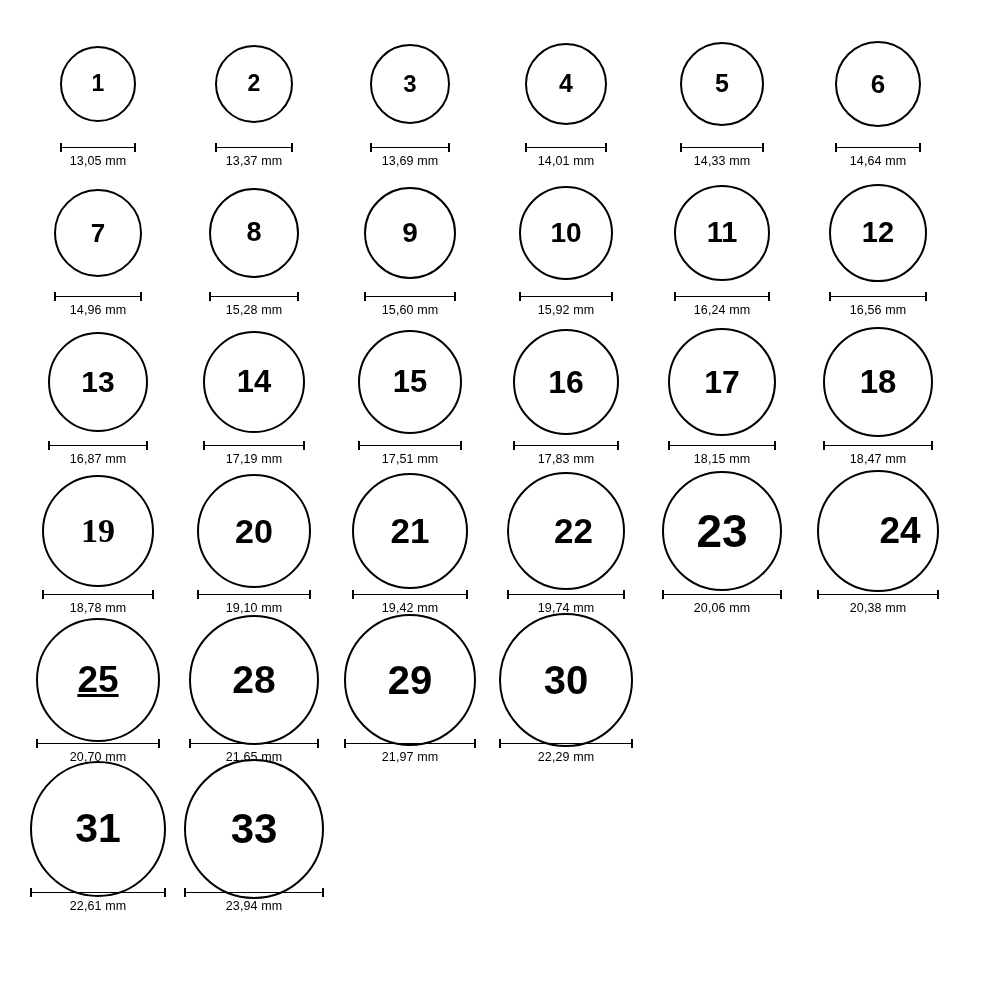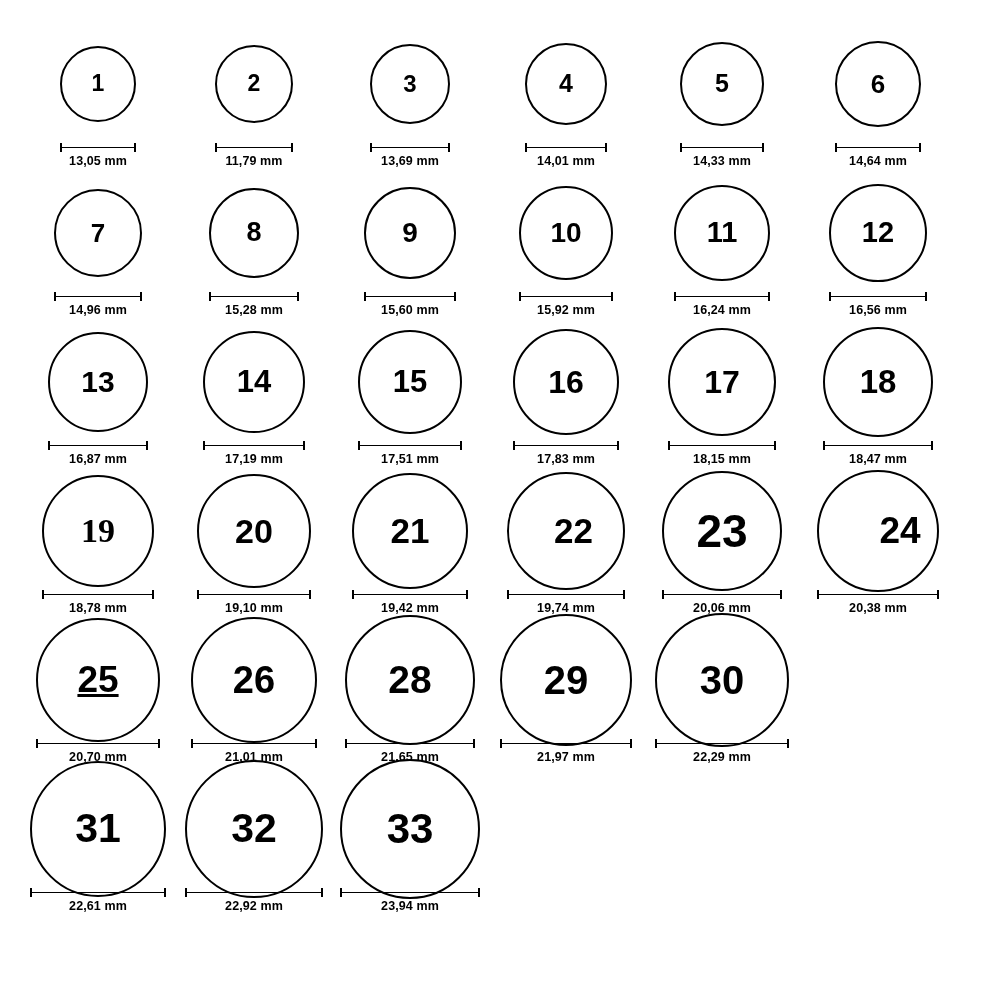--- a/index.html
+++ b/index.html
@@ -83,21 +83,21 @@
     position: absolute;
     left: 0;
     right: 0;
     top: 4px;
     height: 1.5px;
     background: #000000;
   }
   .mm {
     margin-top: 3px;
     font-size: 12.5px;
-    font-weight: bold;
+    font-weight: normal;
     letter-spacing: 0.1px;
     white-space: nowrap;
     line-height: 1;
   }
 </style>
 </head>
 <body>
 
 <div id="sizer-chart">
     <div class="row">
@@ -117,21 +117,21 @@
       <div class="cell">
         <div class="circle-wrap">
           <div class="circle" style="width: 78px; height: 78px;">
             <span class="circle-label" style="font-size: 23px;">2</span>
           </div>
         </div>
         <div class="measure">
           <div class="bar" style="width: 78px;">
             <div class="line"></div>
           </div>
-          <div class="mm">11,79 mm</div>
+          <div class="mm">13,37 mm</div>
         </div>
       </div>
       <div class="cell">
         <div class="circle-wrap">
           <div class="circle" style="width: 80px; height: 80px;">
             <span class="circle-label" style="font-size: 24px;">3</span>
           </div>
         </div>
         <div class="measure">
           <div class="bar" style="width: 80px;">
@@ -429,33 +429,20 @@
         </div>
         <div class="measure">
           <div class="bar" style="width: 124px;">
             <div class="line"></div>
           </div>
           <div class="mm">20,70 mm</div>
         </div>
       </div>
       <div class="cell">
         <div class="circle-wrap">
-          <div class="circle" style="width: 126px; height: 126px;">
-            <span class="circle-label" style="font-size: 38px;">26</span>
-          </div>
-        </div>
-        <div class="measure">
-          <div class="bar" style="width: 126px;">
-            <div class="line"></div>
-          </div>
-          <div class="mm">21,01 mm</div>
-        </div>
-      </div>
-      <div class="cell">
-        <div class="circle-wrap">
           <div class="circle" style="width: 130px; height: 130px;">
             <span class="circle-label" style="font-size: 39px;">28</span>
           </div>
         </div>
         <div class="measure">
           <div class="bar" style="width: 130px;">
             <div class="line"></div>
           </div>
           <div class="mm">21,65 mm</div>
         </div>
@@ -492,33 +479,20 @@
         <div class="circle-wrap">
           <div class="circle" style="width: 136px; height: 136px; justify-content: center;">
             <span class="circle-label" style="font-size: 41px;">31</span>
           </div>
         </div>
         <div class="measure">
           <div class="bar" style="width: 136px;">
             <div class="line"></div>
           </div>
           <div class="mm">22,61 mm</div>
-        </div>
-      </div>
-      <div class="cell">
-        <div class="circle-wrap">
-          <div class="circle" style="width: 138px; height: 138px;">
-            <span class="circle-label" style="font-size: 41px;">32</span>
-          </div>
-        </div>
-        <div class="measure">
-          <div class="bar" style="width: 138px;">
-            <div class="line"></div>
-          </div>
-          <div class="mm">22,92 mm</div>
         </div>
       </div>
       <div class="cell">
         <div class="circle-wrap">
           <div class="circle" style="width: 140px; height: 140px;">
             <span class="circle-label" style="font-size: 42px;">33</span>
           </div>
         </div>
         <div class="measure">
           <div class="bar" style="width: 140px;">

